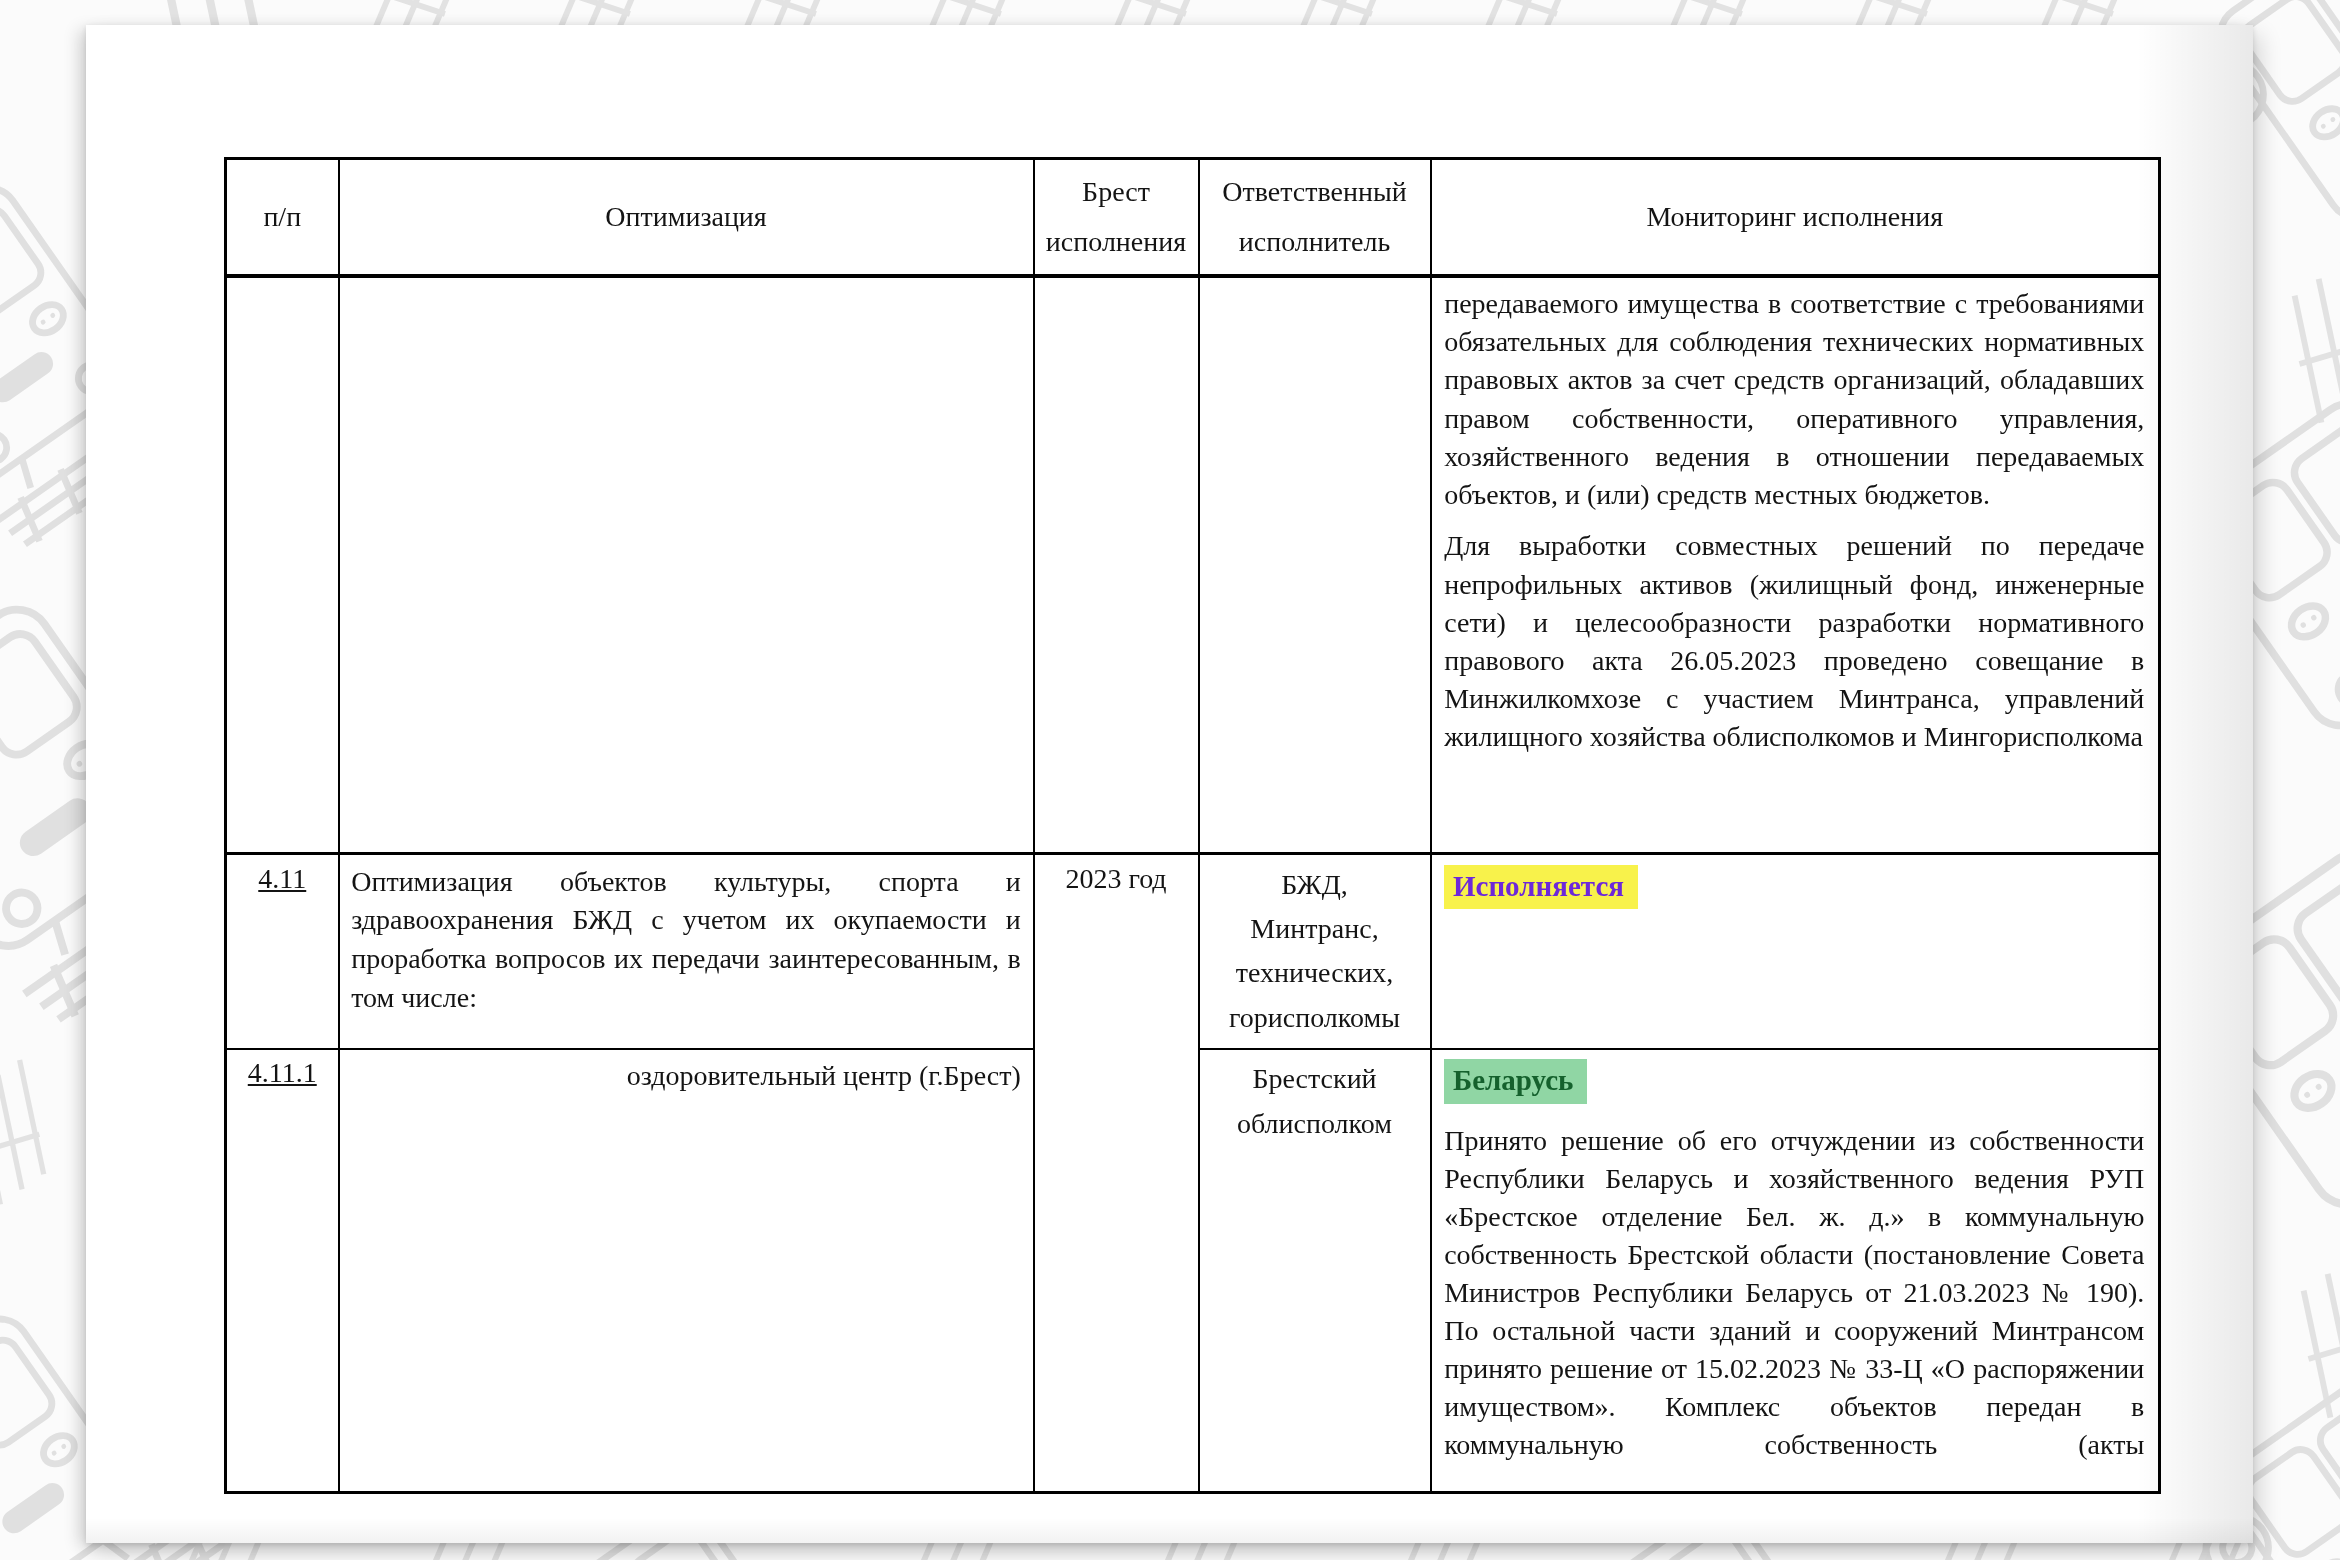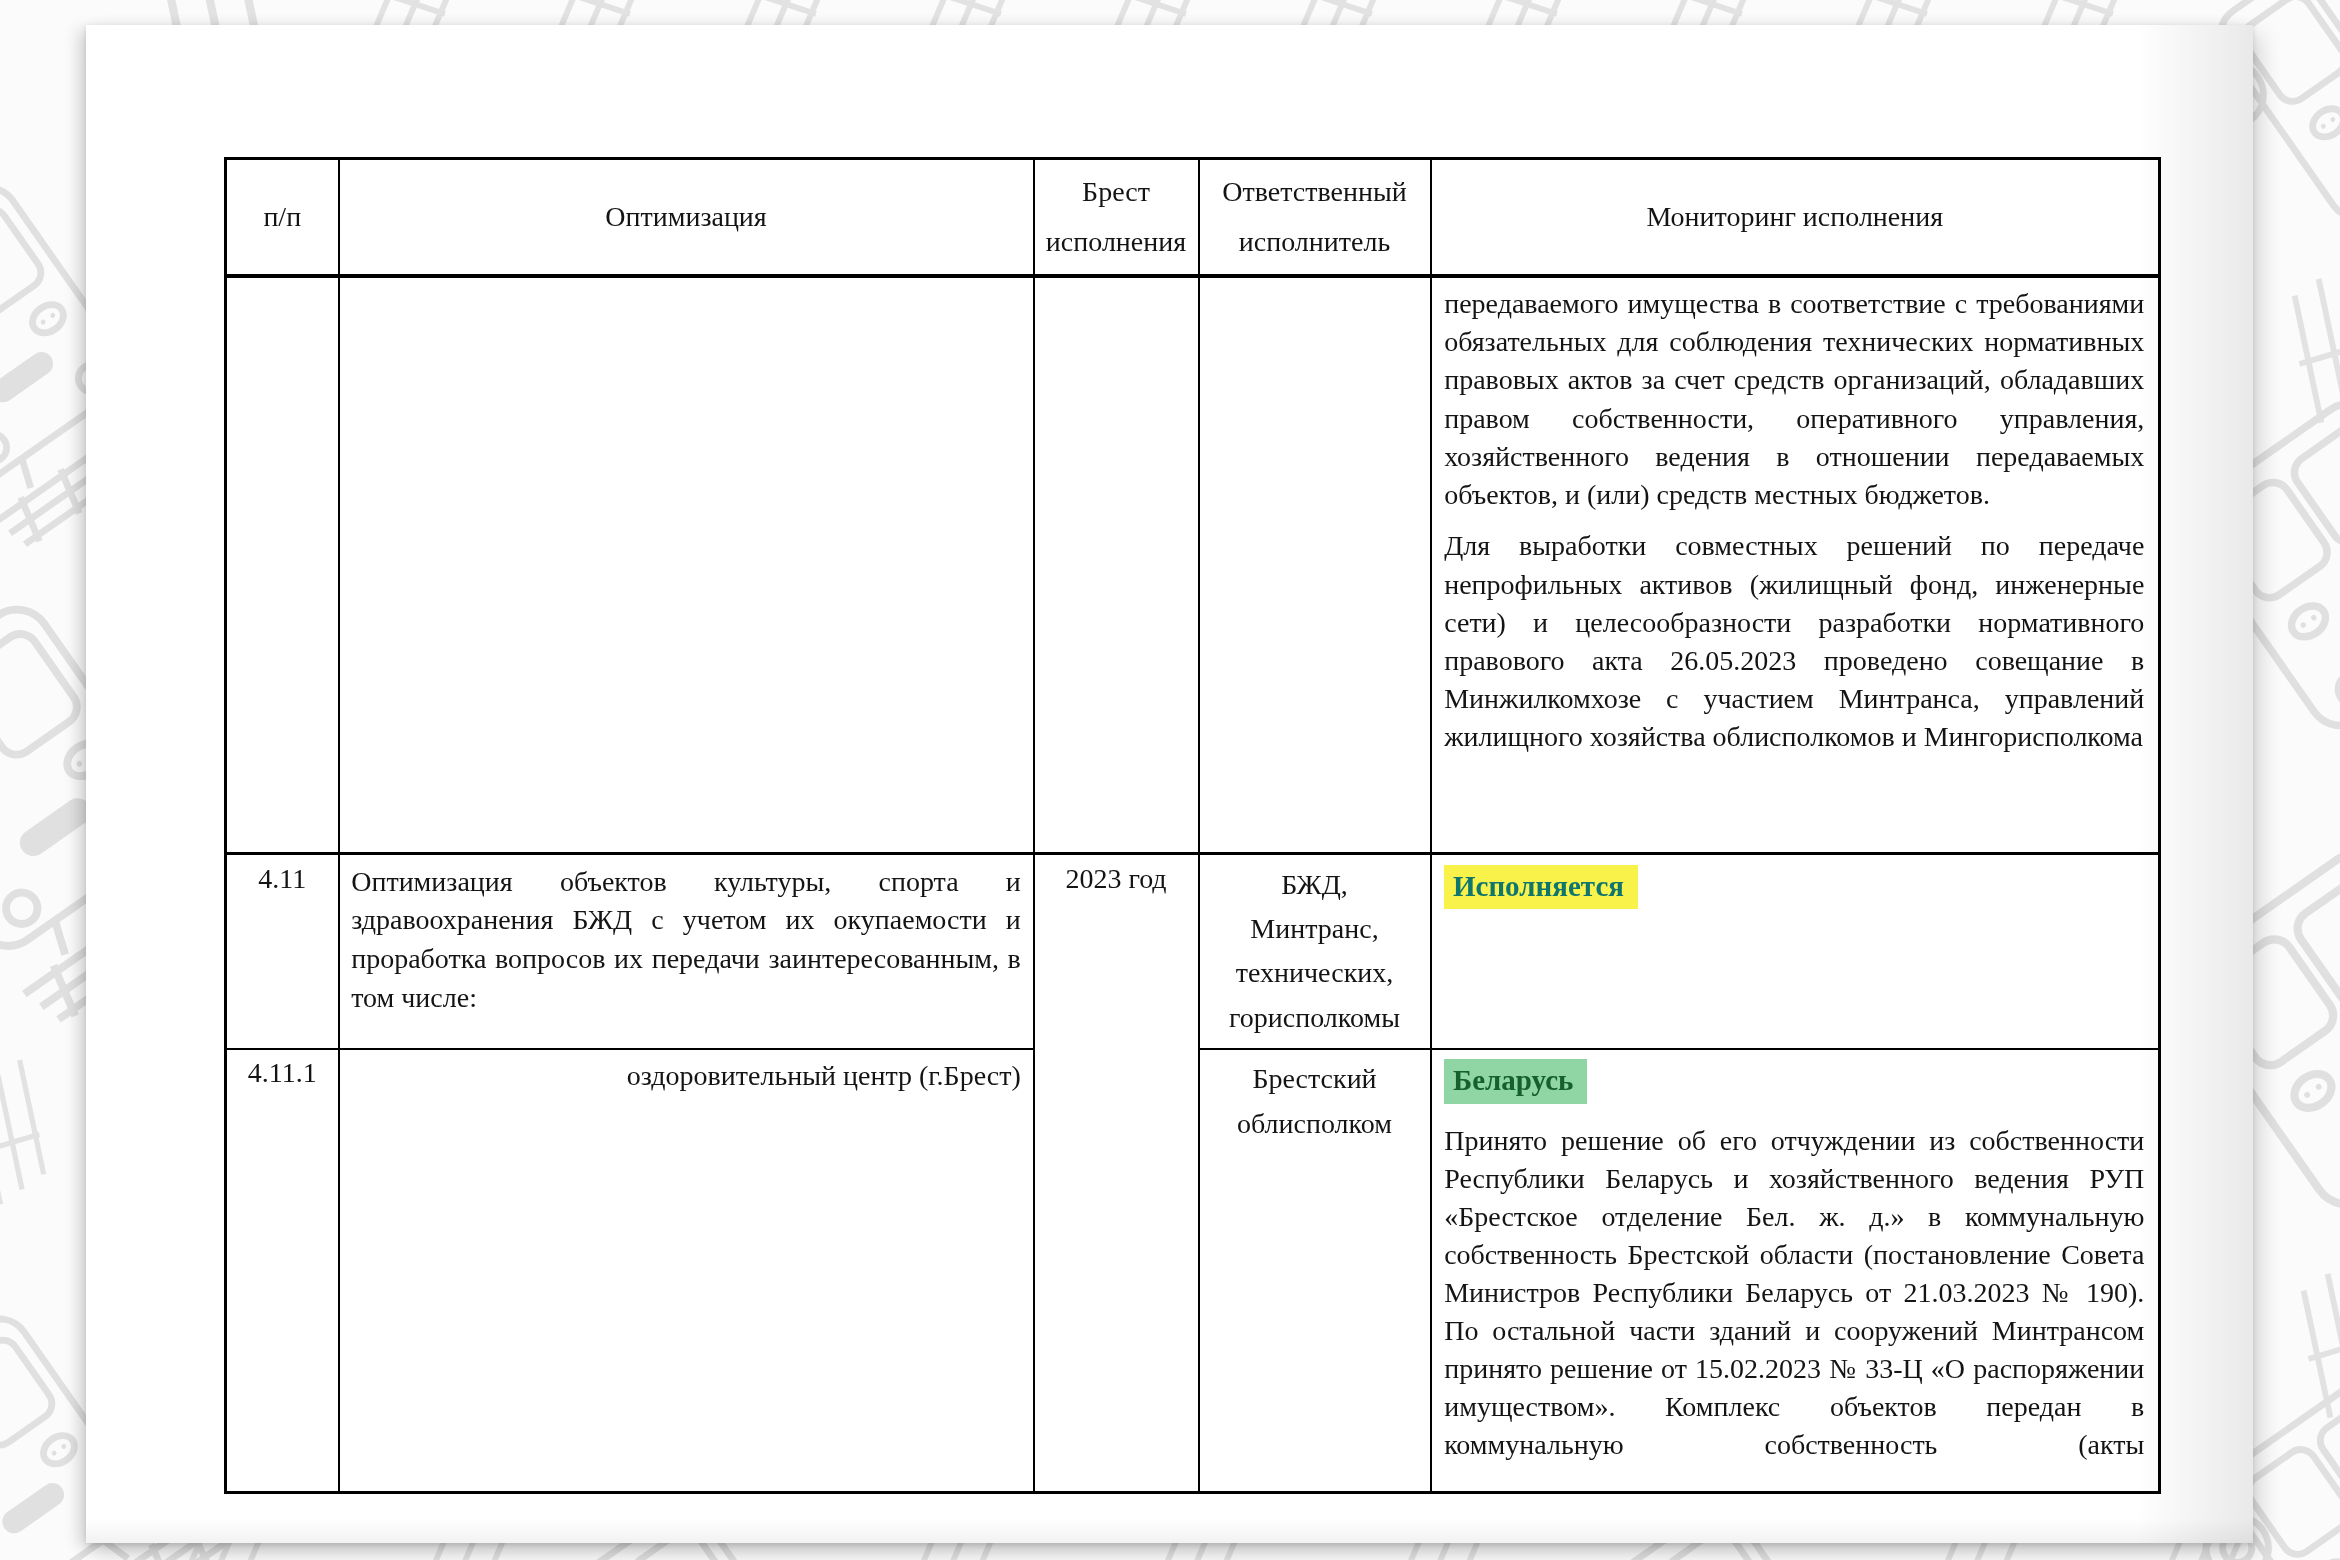--- a/index.html
+++ b/index.html
@@ -58,21 +58,21 @@
     vertical-align: middle;
     text-align: center;
     line-height: 1.78;
     height: 117px;
     padding: 3.9px 5.9px;
   }
   tr.cont-row { height: 578px; }
   tr.row-411  { height: 166px; }
   tr.row-4111 { height: 444px; }
 
-  td.c-num   { text-align: center; padding: 7.8px 3.9px; }
+  td.c-num   { text-align: center; padding: 7.8px 3.9px; text-decoration: underline; }
   td.c-name  { text-align: justify; padding: 7.8px 11.7px; line-height: 1.38; }
   td.c-term  { text-align: center; padding: 7.8px 5.9px; }
   td.c-resp  { text-align: center; padding: 7.8px 5.9px; line-height: 1.58; }
   td.c-mon   { text-align: justify; padding: 7.8px 13.7px 7.8px 12.7px; line-height: 1.36; }
 
   td.c-mon p { margin: 0 0 13.7px 0; text-align: justify; }
   td.c-mon p.cut { margin-bottom: 0; text-align-last: justify; }
 
   .status-badge {
     display: inline-block;
@@ -310,21 +310,21 @@
       <td class="c-num">4.11</td>
       <td class="c-name">Оптимизация объектов культуры, спорта и здравоохранения БЖД с учетом их окупаемости и проработка вопросов их передачи заинтересованным, в том числе:</td>
       <td class="c-term" rowspan="2">2023 год</td>
       <td class="c-resp">
         <div>БЖД,</div>
         <div>Минтранс,</div>
         <div>технических,</div>
         <div>горисполкомы</div>
       </td>
       <td class="c-mon">
-        <span class="status-badge" style="background-color: rgb(248, 242, 75); color: #0f766e;">Исполняется</span>
+        <span class="status-badge" style="background-color: rgb(248, 242, 75); color: #6d28d9;">Исполняется</span>
       </td>
     </tr>
 
     <tr class="row-4111">
       <td class="c-num">4.11.1</td>
       <td class="c-name" style="text-align:right">оздоровительный центр (г.Брест)</td>
       <td class="c-resp">
         <div>Брестский</div>
         <div>облисполком</div>
       </td>

